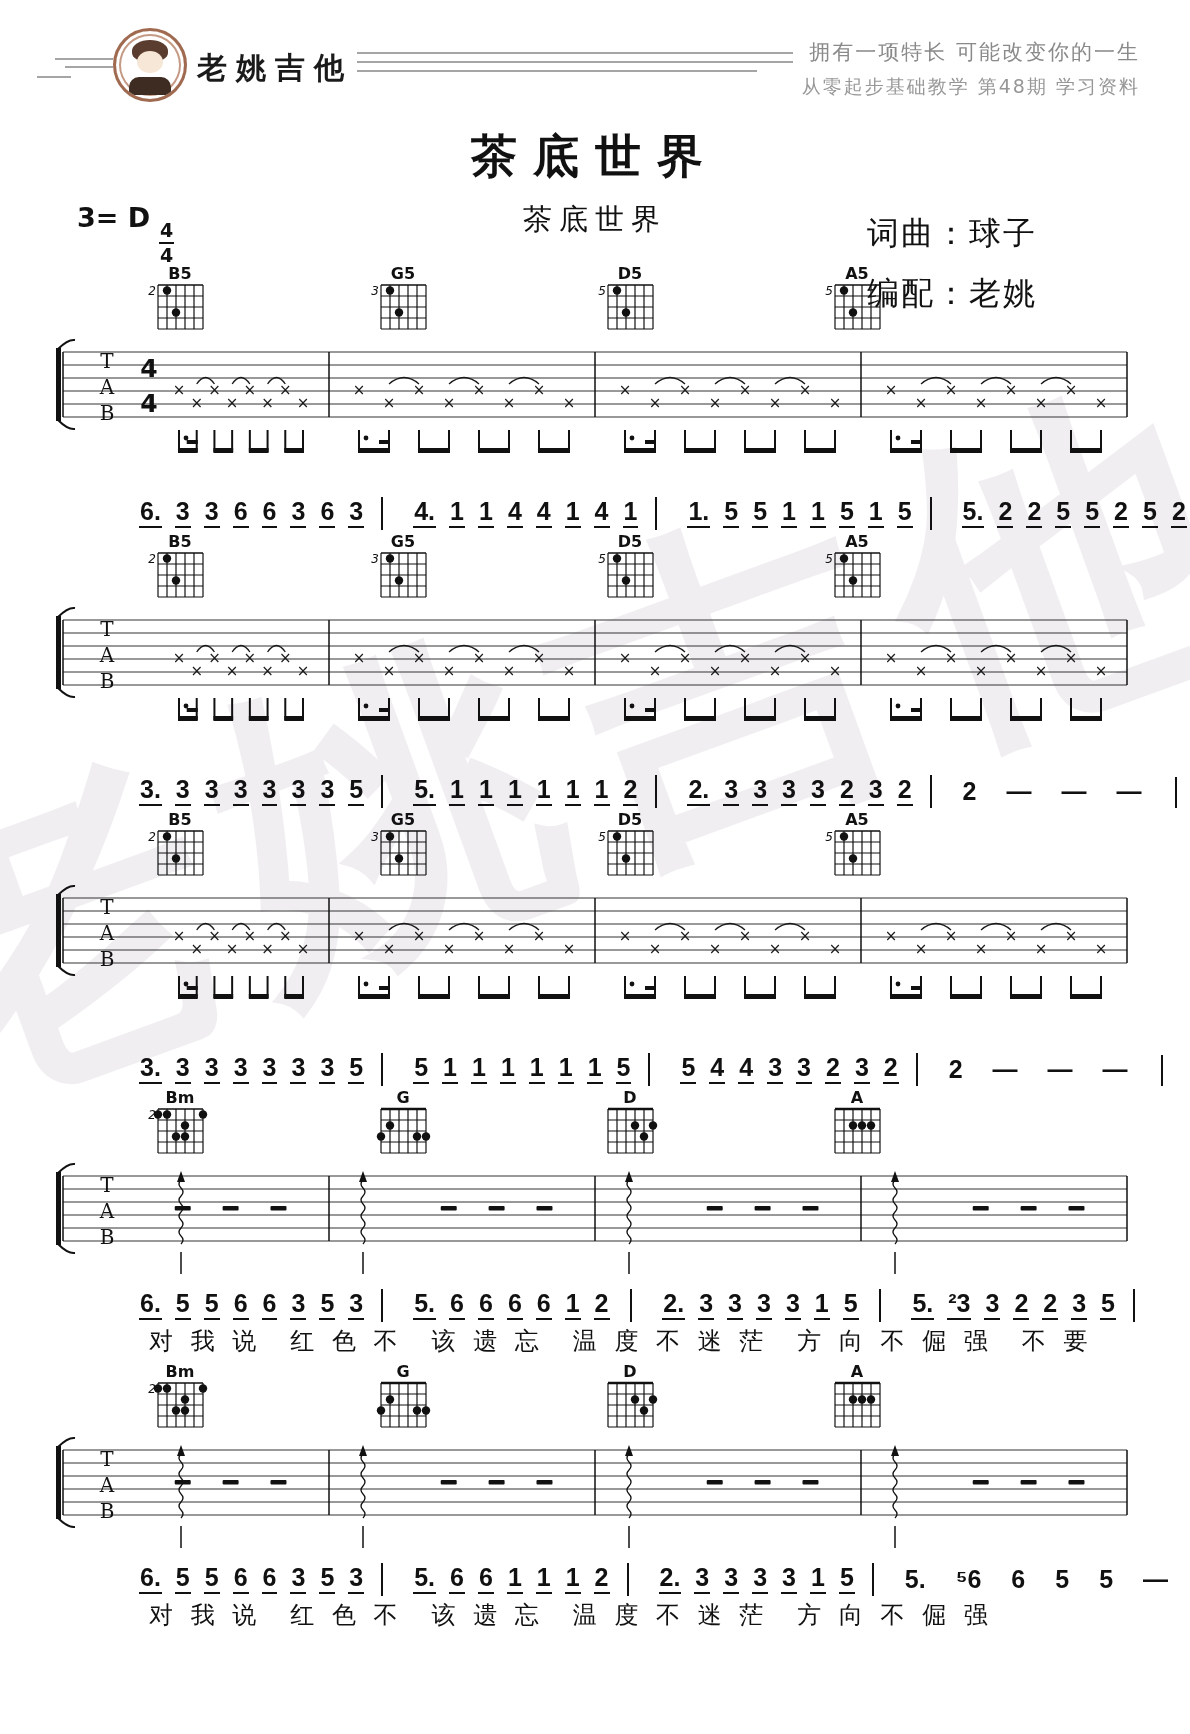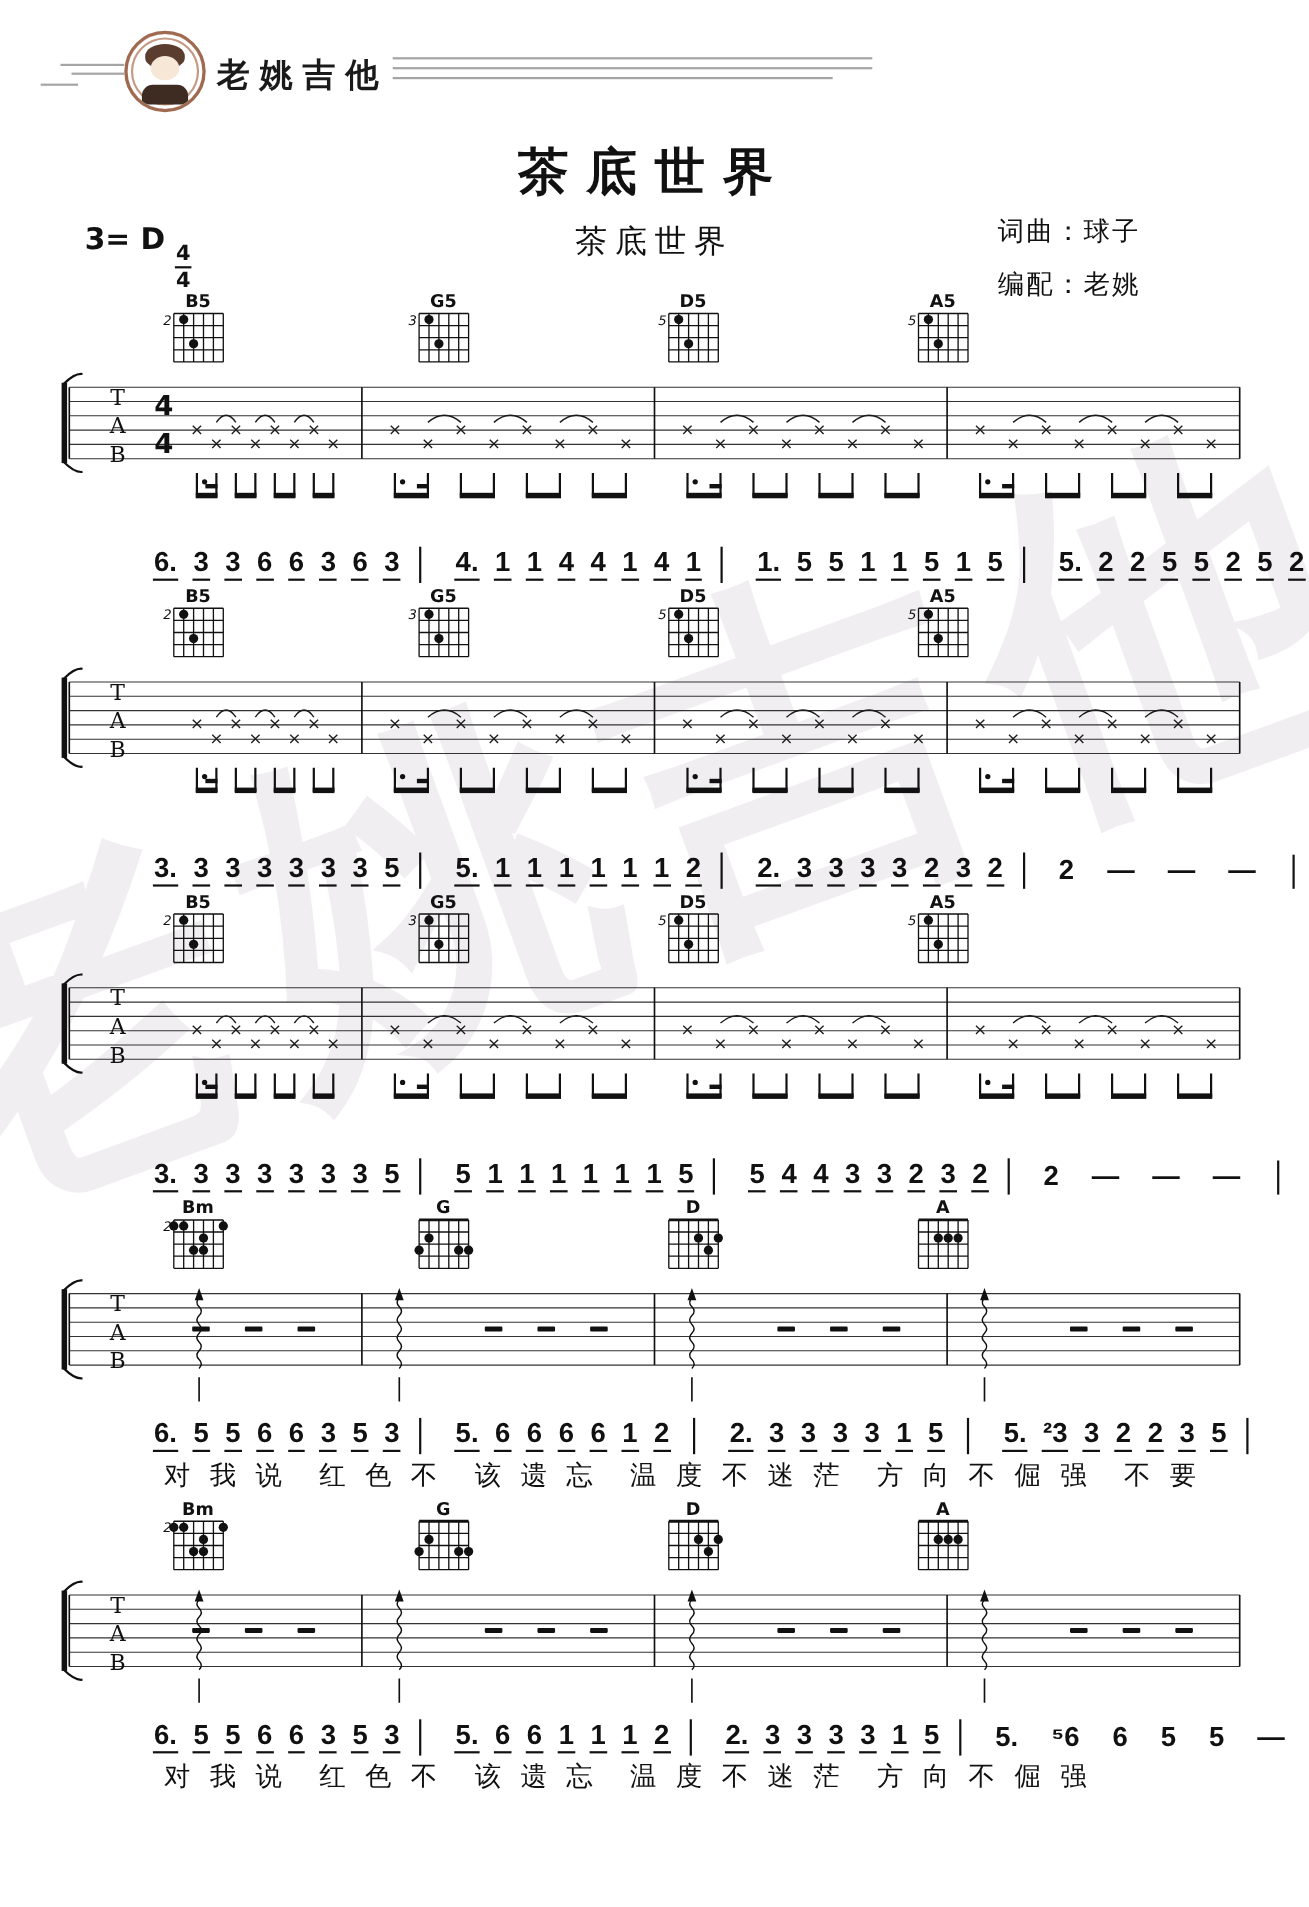--- a/index.html
+++ b/index.html
@@ -31,21 +31,21 @@
 
   
   .title{position:absolute;top:126px;left:0;width:100%;text-align:center;
     font-size:46px;font-weight:bold;letter-spacing:16px;}
   .subhead{position:absolute;top:194px;left:55px;right:55px;height:96px;}
   .key{position:absolute;left:22px;top:8px;font-size:27px;font-weight:bold;}
   .frac{display:inline-flex;flex-direction:column;align-items:center;font-size:19px;font-weight:bold;
     line-height:1;margin-left:9px;vertical-align:-10px;}
   .frac-bar{width:15px;height:2px;background:#111;margin:2px 0;}
   .artist{position:absolute;left:0;right:0;top:6px;text-align:center;font-size:29px;letter-spacing:7px;}
-  .credits{position:absolute;right:98px;top:0;text-align:center;font-size:24px;letter-spacing:2px;}
+  .credits{position:absolute;right:98px;top:18px;text-align:center;font-size:32px;letter-spacing:2px;}
   .credits .line2{margin-top:16px;}
 
   
   .systems{position:absolute;top:264px;left:55px;width:1080px;text-align:center;}
   .system{position:relative;margin-bottom:2px;}
   .chord-row{position:relative;height:74px;}
   .chord{position:absolute;top:2px;width:66px;}
   .staff{display:block;}
   .numbers{display:flex;height:42px;align-items:flex-end;font-weight:bold;font-size:25px;
     font-family:"Liberation Sans","DejaVu Sans",sans-serif;}
@@ -70,20 +70,22 @@
       <div class="logo">
         <div class="logo-hair"></div>
         <div class="logo-face"></div>
         <div class="logo-body"></div>
       </div>
       <div class="brand">老姚吉他</div>
       <div class="hl r1"></div>
       <div class="hl r2"></div>
       <div class="hl r3"></div>
       <div class="tags">
+        <div class="tag-main">拥有一项特长 可能改变你的一生</div>
+        <div class="tag-sub">从零起步基础教学 第48期 学习资料</div>
       </div>
     </div>
 
     <div class="title">茶底世界</div>
 
     <div class="subhead">
       <div class="key">
         <span>3= D</span><span class="frac">
             <span>4</span>
             <span class="frac-bar"></span>

